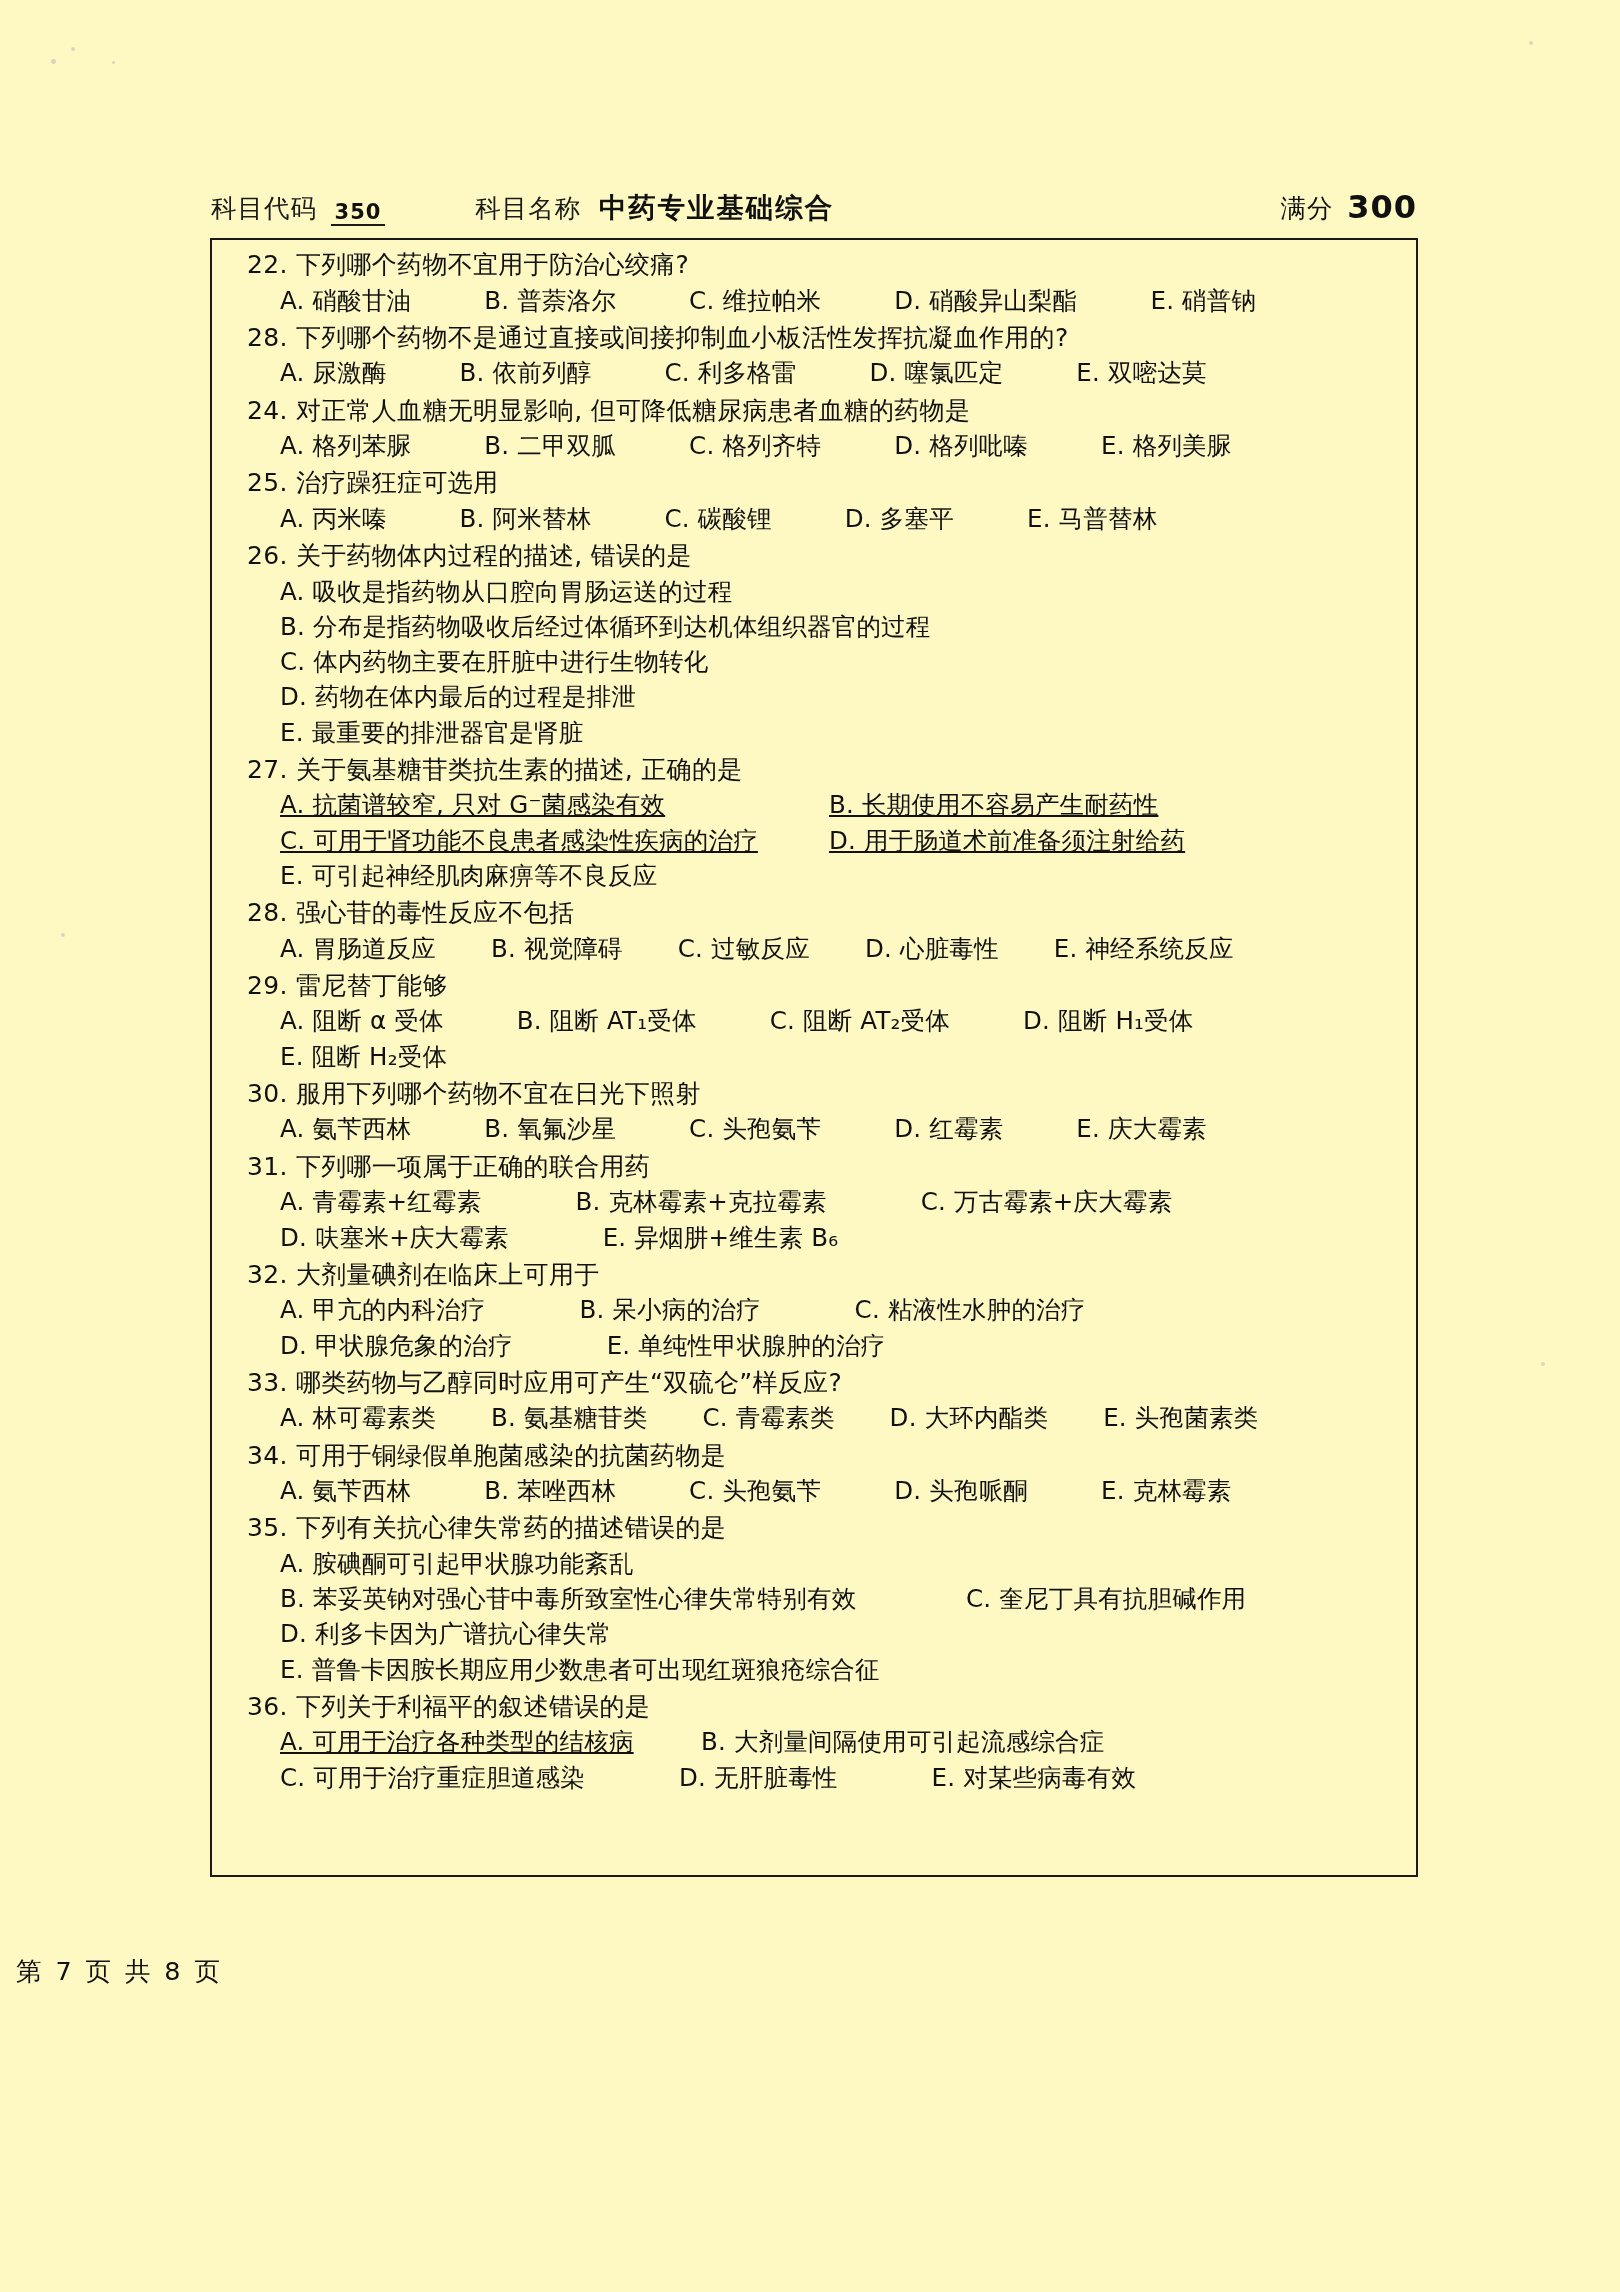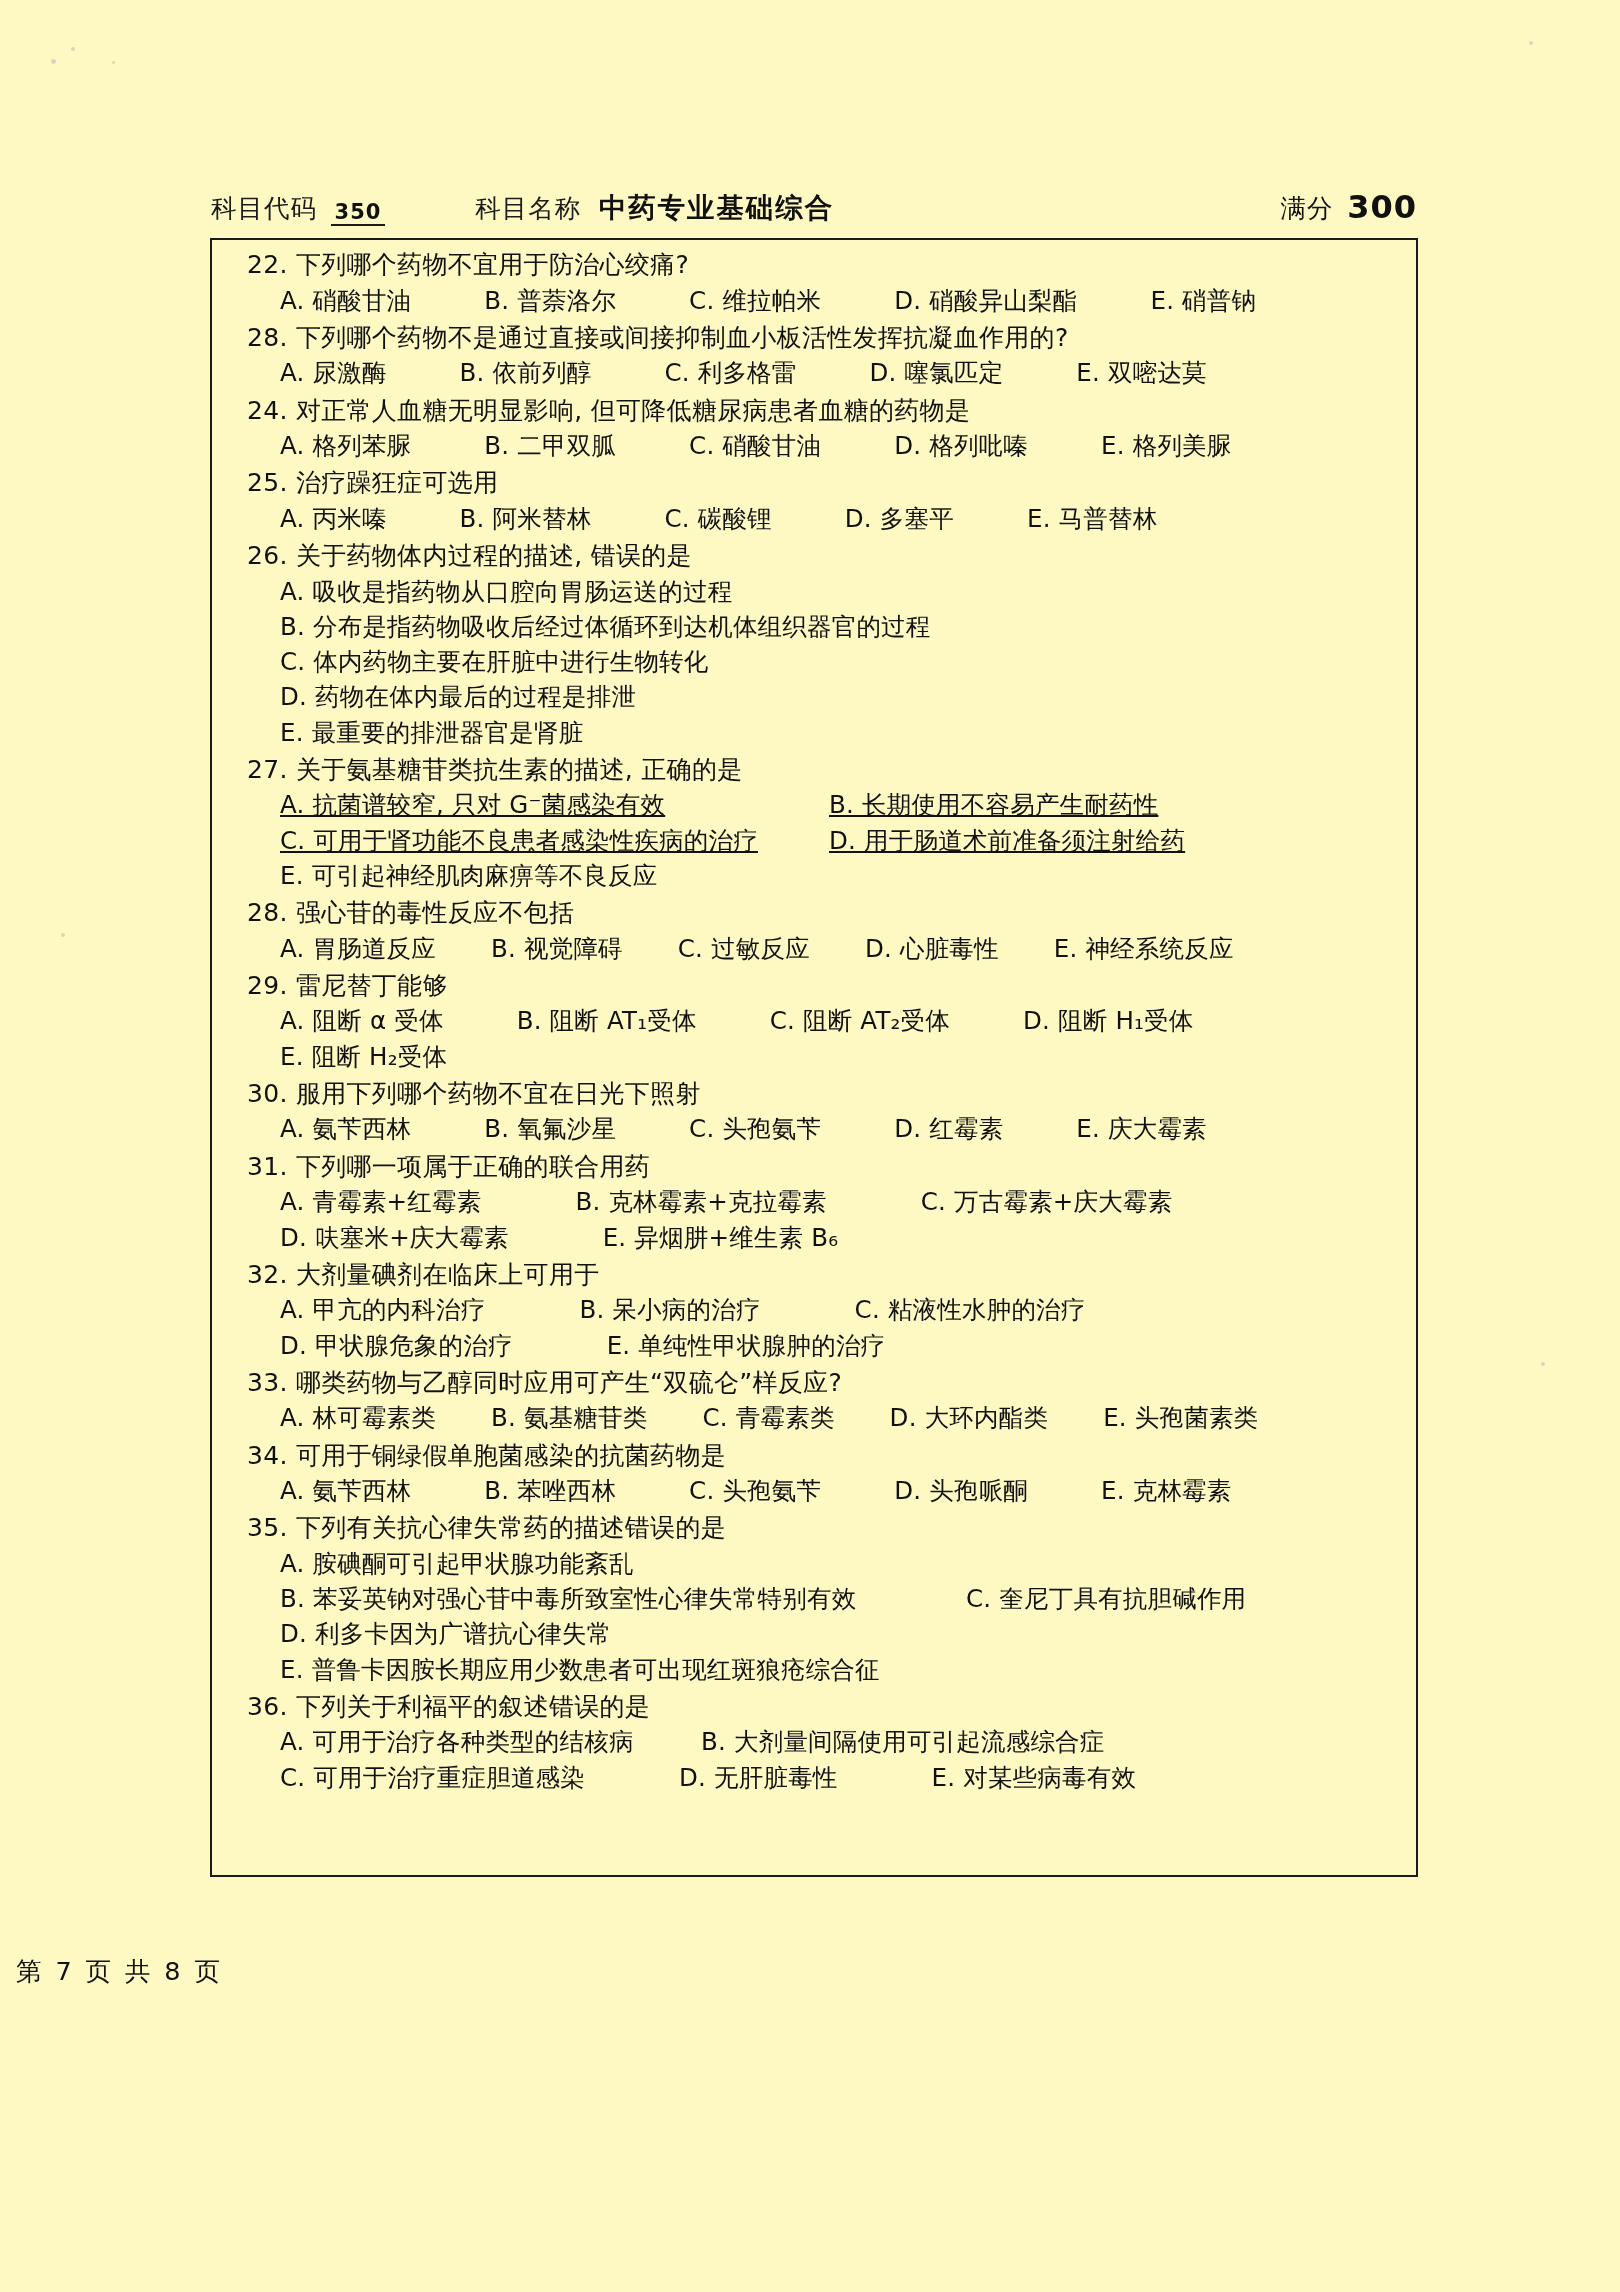--- a/index.html
+++ b/index.html
@@ -177,21 +177,21 @@
         <span class="opt">D. 噻氯匹定</span>
         <span class="opt">E. 双嘧达莫</span>
       </div>
     </div>
 
     <div class="q">
       <div class="q-stem">24. 对正常人血糖无明显影响, 但可降低糖尿病患者血糖的药物是</div>
       <div class="opt-row g-lg">
         <span class="opt">A. 格列苯脲</span>
         <span class="opt">B. 二甲双胍</span>
-        <span class="opt">C. 硝酸甘油</span>
+        <span class="opt">C. 格列齐特</span>
         <span class="opt">D. 格列吡嗪</span>
         <span class="opt">E. 格列美脲</span>
       </div>
     </div>
 
     <div class="q">
       <div class="q-stem">25. 治疗躁狂症可选用</div>
       <div class="opt-row g-lg">
         <span class="opt">A. 丙米嗪</span>
         <span class="opt">B. 阿米替林</span>
@@ -331,21 +331,21 @@
         <span class="opt">D. 利多卡因为广谱抗心律失常</span>
       </div>
       <div class="opt-row g-sm">
         <span class="opt">E. 普鲁卡因胺长期应用少数患者可出现红斑狼疮综合征</span>
       </div>
     </div>
 
     <div class="q">
       <div class="q-stem">36. 下列关于利福平的叙述错误的是</div>
       <div class="opt-row">
-        <span class="opt" style="width:421px;">A. 可用于治疗各种类型的结核病</span>
+        <span class="opt" style="width:421px;text-decoration:underline;">A. 可用于治疗各种类型的结核病</span>
         <span class="opt">B. 大剂量间隔使用可引起流感综合症</span>
       </div>
       <div class="opt-row g-xl">
         <span class="opt">C. 可用于治疗重症胆道感染</span>
         <span class="opt">D. 无肝脏毒性</span>
         <span class="opt">E. 对某些病毒有效</span>
       </div>
     </div>
 
   </div>

